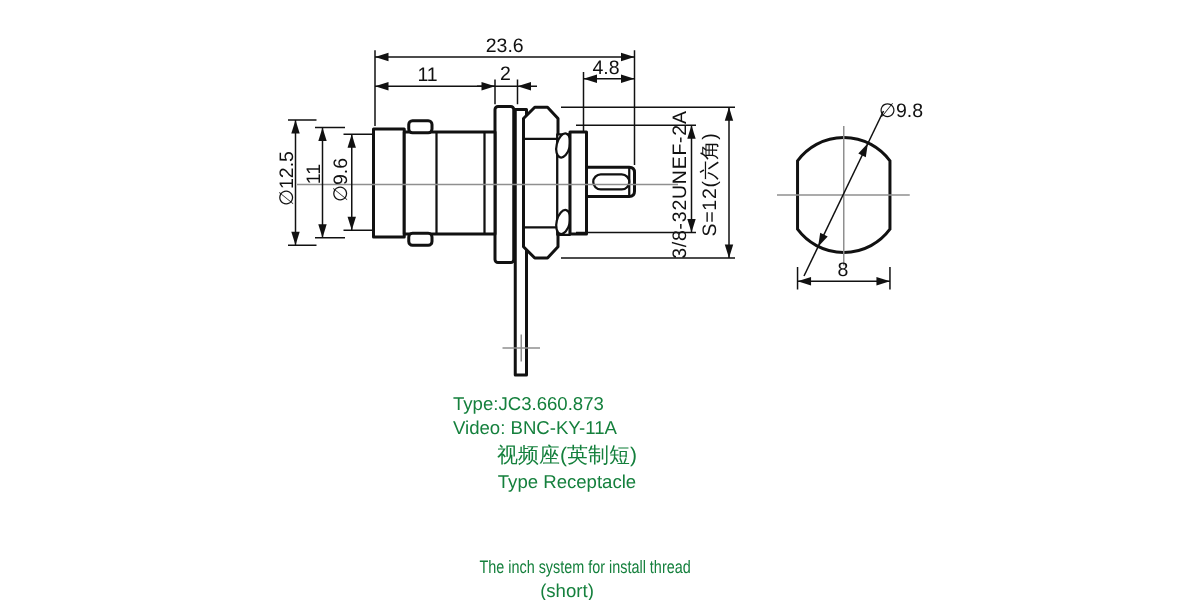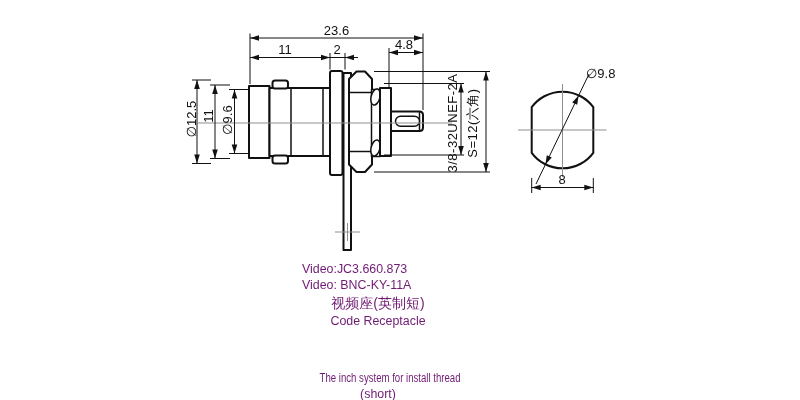--- a/index.html
+++ b/index.html
@@ -1,17 +1,17 @@
 <!DOCTYPE html>
 <html><head>
 <meta charset="utf-8">
 <style>
   html,body{margin:0;padding:0;background:#fff;}
   .stage{position:relative;width:800px;height:400px;background:#ffffff;overflow:hidden;
-         font-family:"Liberation Sans",sans-serif;color:#701a75;}
+         font-family:"Liberation Sans",sans-serif;color:#15803d;}
   .stage svg{position:absolute;left:0;top:0;}
   svg text{font-family:"Liberation Sans",sans-serif;fill:#111111;font-size:13px;}
   svg text.vert{letter-spacing:0.5px;}
   .titleblock{position:absolute;left:302px;top:261px;width:152px;line-height:16.2px;
               font-size:12.4px;white-space:nowrap;}
   .tl-left{text-align:left;}
   .tl-center{text-align:center;}
   .cn{font-size:14px;line-height:20px;}
   .en{line-height:17px;}
   .noterow{line-height:16px;margin-top:40px;}
@@ -126,21 +126,21 @@
     <text x="231.5" y="120" text-anchor="middle" transform="rotate(-90 231.5 120)">∅9.6</text>
     <text class="vert" x="457" y="123" text-anchor="middle" transform="rotate(-90 457 123)">3/8-32UNEF-2A</text>
     <text class="vert" x="477" y="123" text-anchor="middle" transform="rotate(-90 477 123)">S=12(六角)</text>
     <text x="586" y="78" text-anchor="start">∅9.8</text>
     <text x="562" y="184" text-anchor="middle">8</text>
   </g>
 
 </svg>
 
 <div class="titleblock">
-  <div class="tl-left">Video:JC3.660.873</div>
+  <div class="tl-left">Type:JC3.660.873</div>
   <div class="tl-left">Video: BNC-KY-11A</div>
   <div class="tl-center cn">视频座(英制短)</div>
-  <div class="tl-center en">Code Receptacle</div>
+  <div class="tl-center en">Type Receptacle</div>
   <div class="tl-center noterow"><span class="cond">The inch system for install thread</span></div>
   <div class="tl-center shortrow">(short)</div>
 </div>
 
 </div>
 
 </body></html>

